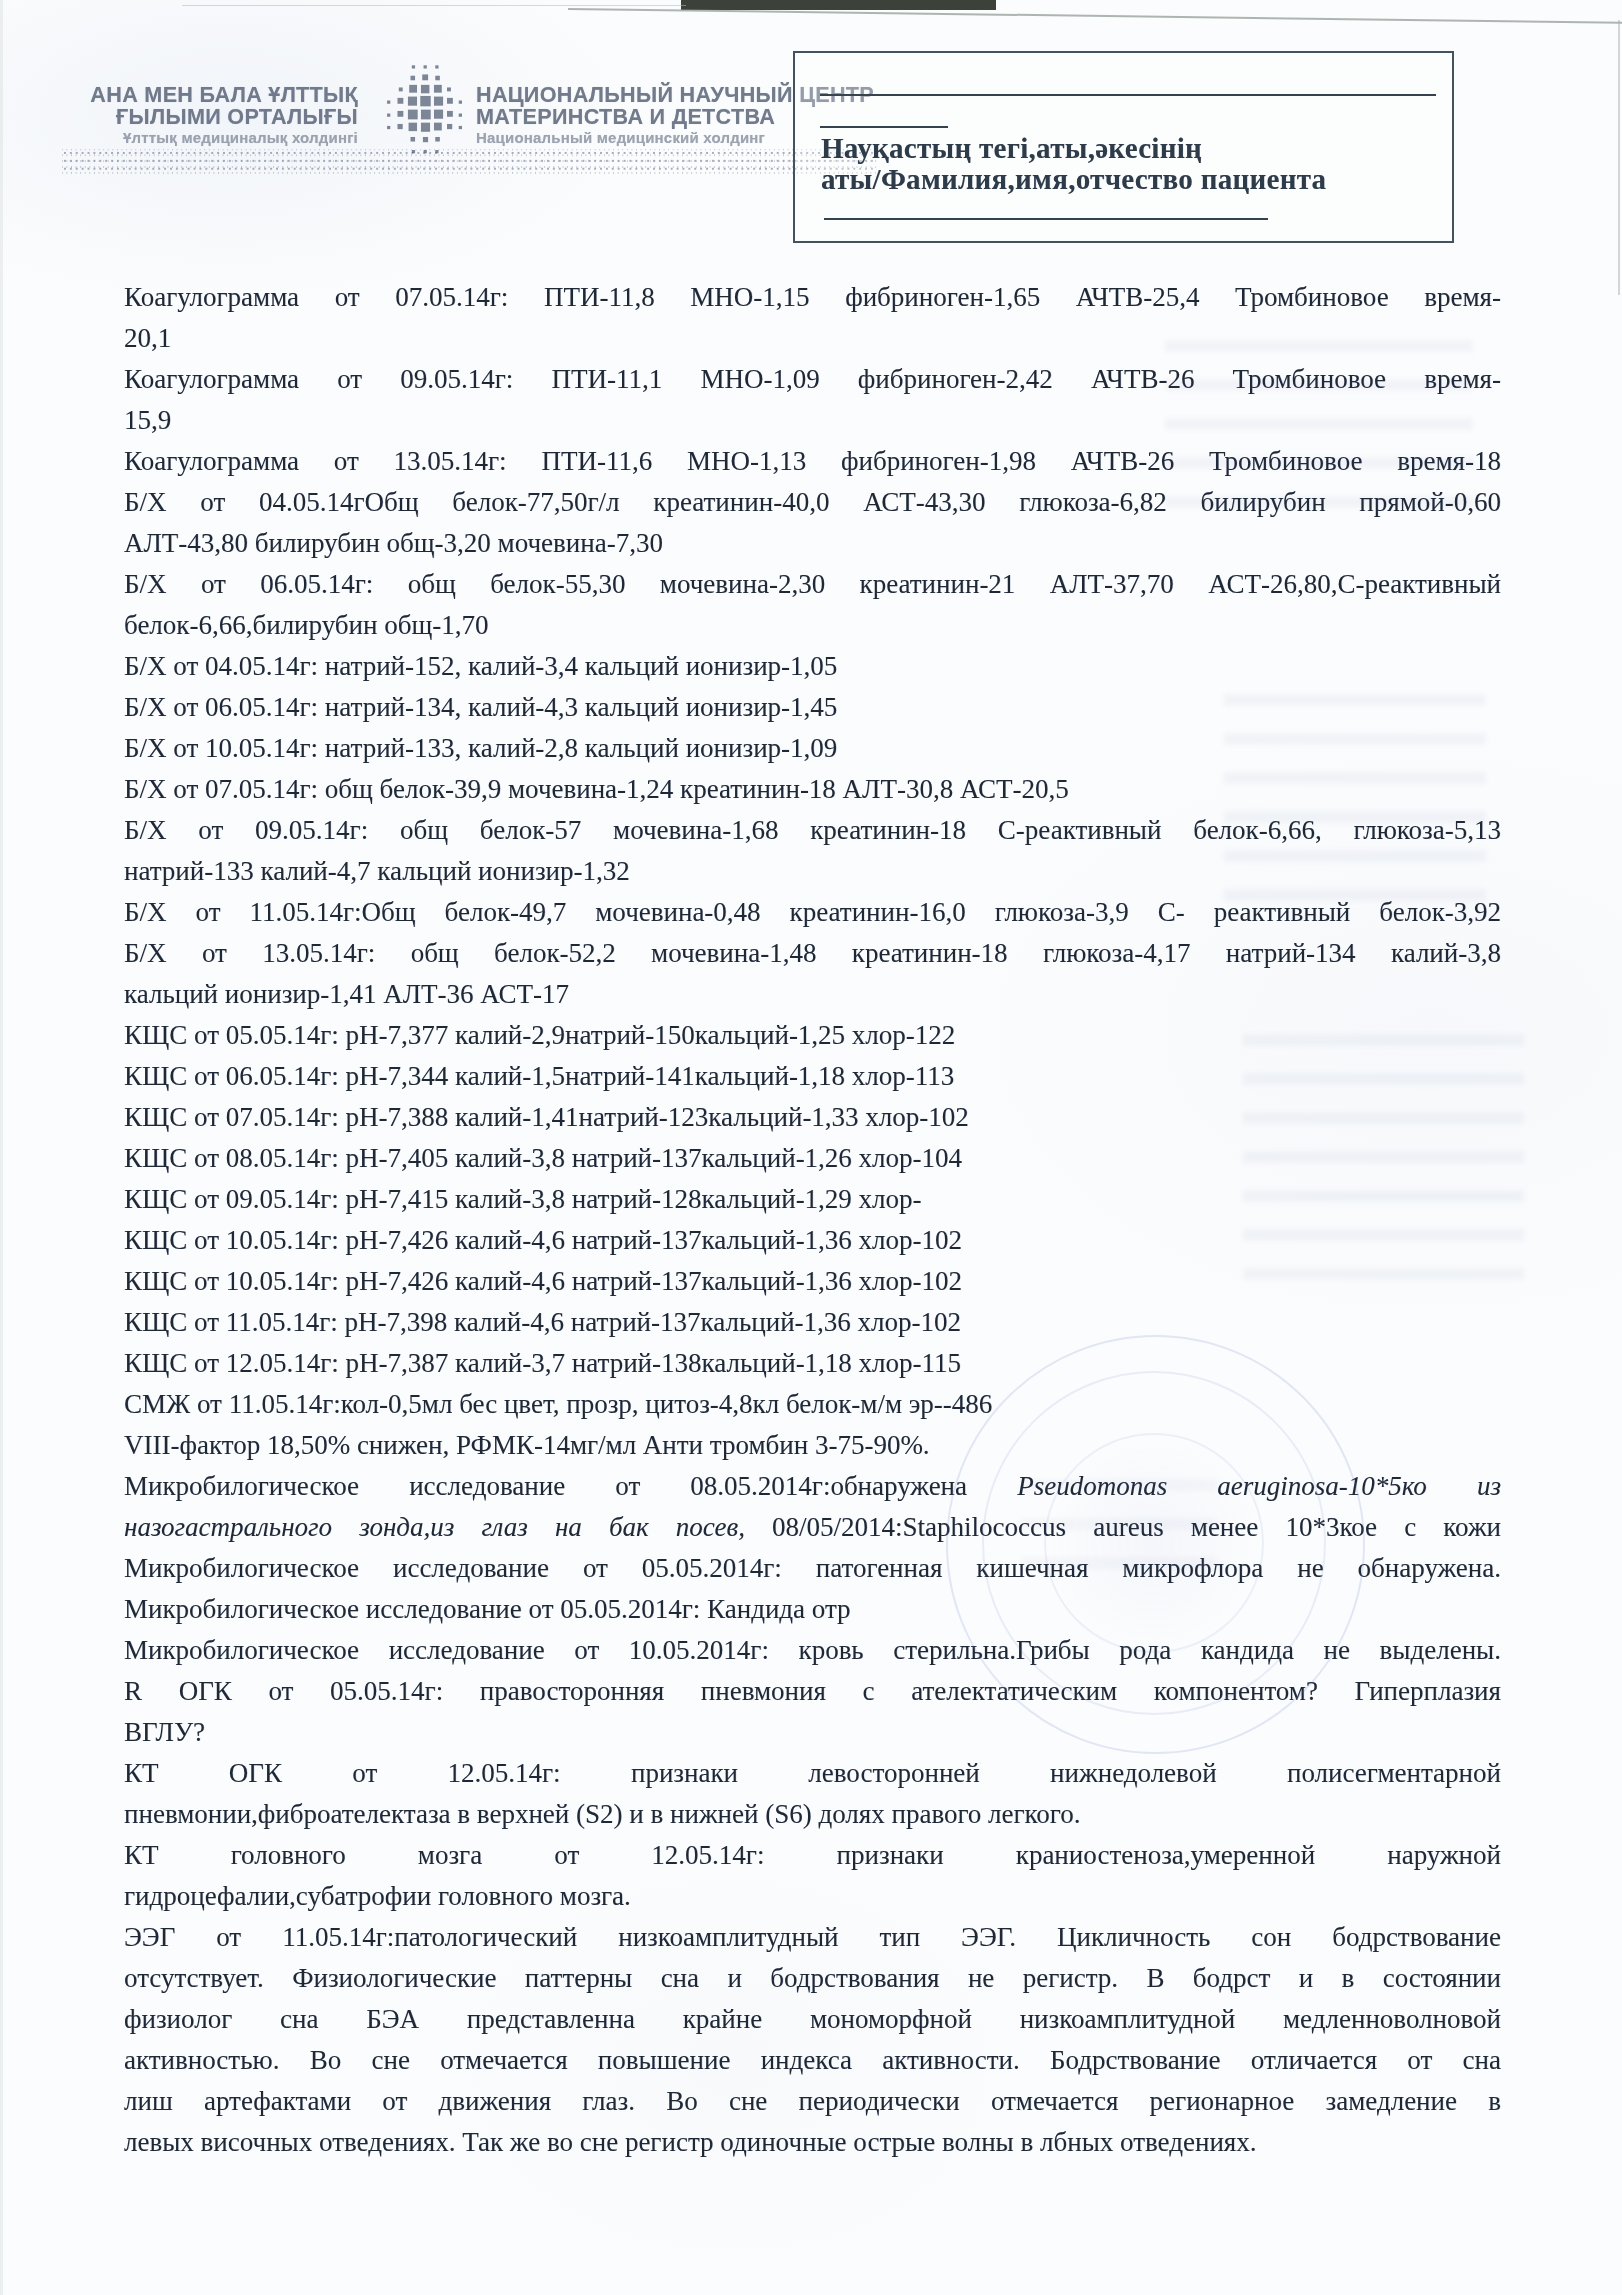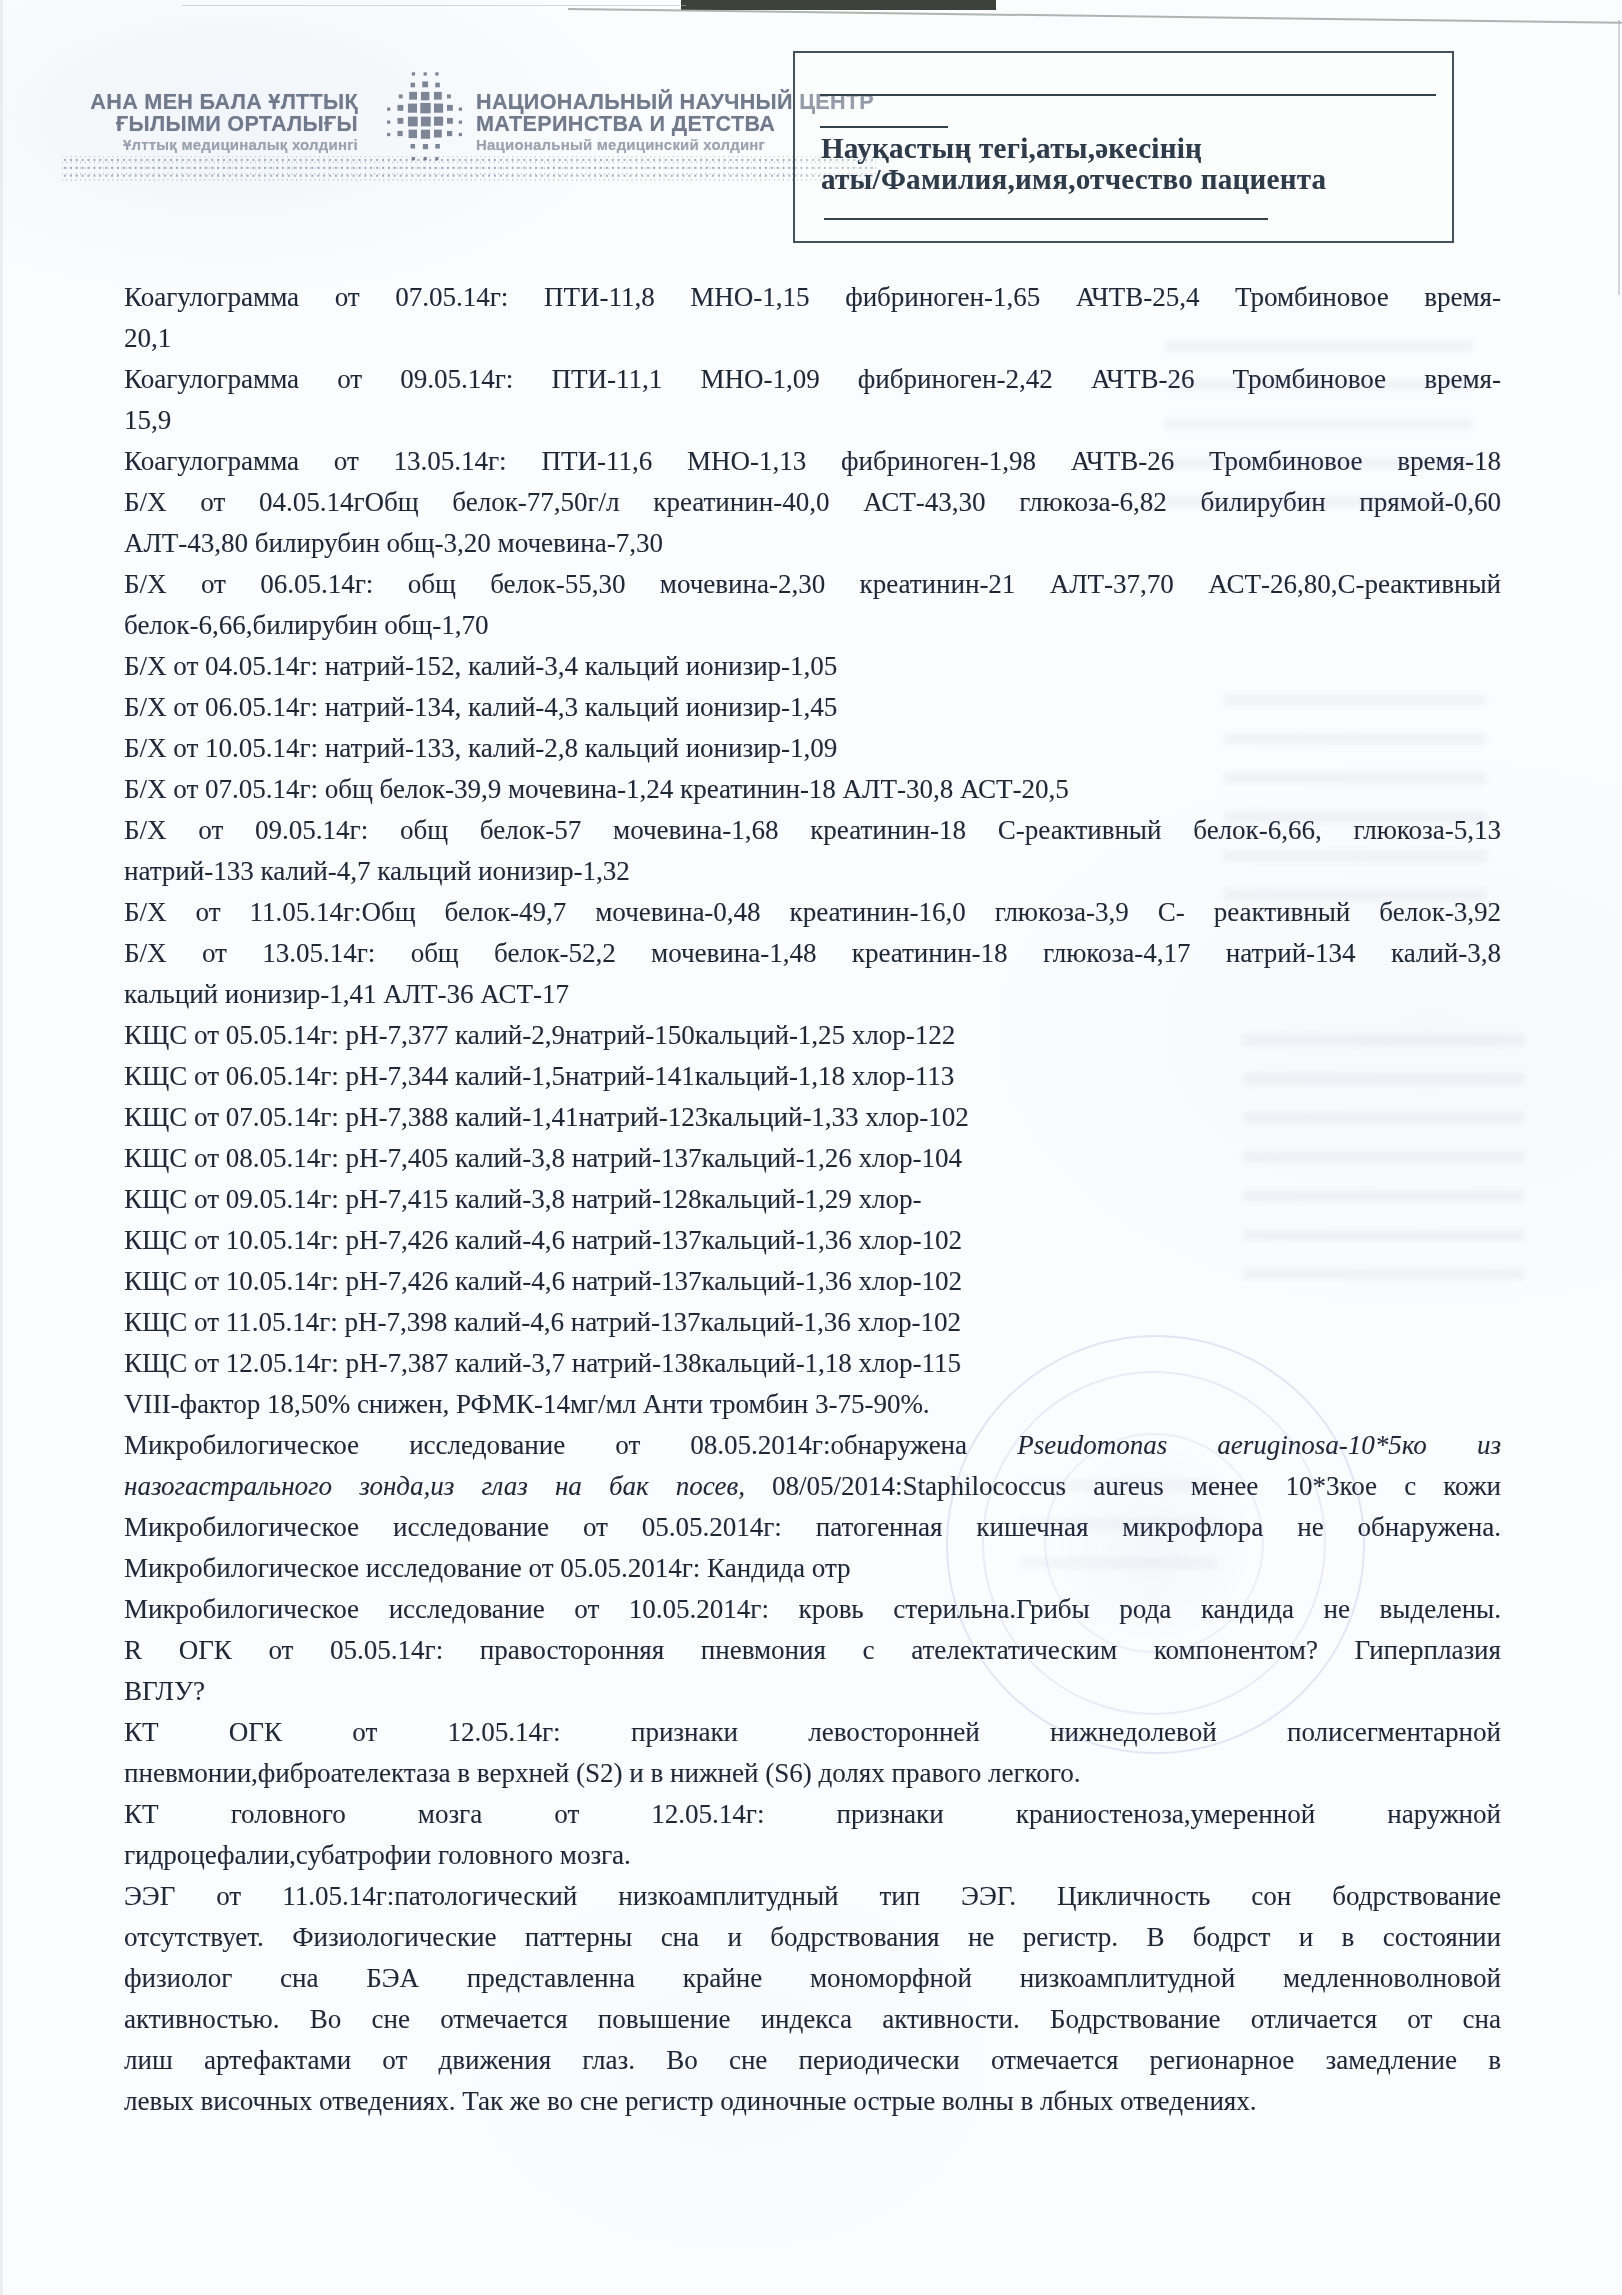--- a/index.html
+++ b/index.html
@@ -11,21 +11,21 @@
       #fbfcfd;
     font-family:"Liberation Serif","DejaVu Serif",serif;}
   
   .artifact-bar{position:absolute;left:681px;top:0;width:315px;height:9.8px;background:var(--bar,#3c423a);}
   .edge-line-a{position:absolute;left:182px;top:5.2px;width:504px;height:1.3px;background:#b7bcb4;opacity:.55;}
   .edge-line-b{position:absolute;left:568px;top:7.9px;width:1063px;height:2px;background:var(--edge,#9aa39c);
     transform:rotate(0.75deg);transform-origin:left top;opacity:.8;}
   .edge-right{position:absolute;right:2.6px;top:19.6px;width:2px;height:275px;background:#aab0ac;opacity:.5;}
   .edge-left{position:absolute;left:0;top:0;width:2.6px;height:100%;background:#d8dcdd;opacity:.4;}
   
-  .letterhead{position:absolute;left:0;top:7px;width:1360px;height:222px;}
+  .letterhead{position:absolute;left:0;top:0;width:1360px;height:222px;}
   .logo-text{position:absolute;color:var(--logo,#5f6a7d);font-family:"Liberation Sans","DejaVu Sans",sans-serif;
     font-weight:bold;font-size:21.6px;line-height:22px;letter-spacing:0.3px;opacity:.88;
     text-shadow:0 0 0.7px rgba(95,106,125,.5);}
   .logo-left{left:62px;top:84px;width:296px;text-align:right;}
   .logo-right{left:476px;top:84px;width:458px;text-align:left;}
   .logo-sub{display:block;font-weight:bold;font-size:15px;line-height:17px;letter-spacing:0.2px;
     color:#7d8697;opacity:.85;margin-top:0.7px;}
   .center-logo{position:absolute;left:383px;top:64px;width:85px;height:101px;opacity:.8;}
   .dotted-band{position:absolute;left:62px;top:149px;width:815px;height:25px;opacity:.6;
     background-image:
@@ -165,20 +165,21 @@
       <div class="line"><span>кальций ионизир-1,41 АЛТ-36 АСТ-17</span></div>
       <div class="line"><span>КЩС от 05.05.14г: рН-7,377 калий-2,9натрий-150кальций-1,25 хлор-122</span></div>
       <div class="line"><span>КЩС от 06.05.14г: рН-7,344 калий-1,5натрий-141кальций-1,18 хлор-113</span></div>
       <div class="line"><span>КЩС от 07.05.14г: рН-7,388 калий-1,41натрий-123кальций-1,33 хлор-102</span></div>
       <div class="line"><span>КЩС от 08.05.14г: рН-7,405 калий-3,8 натрий-137кальций-1,26 хлор-104</span></div>
       <div class="line"><span>КЩС от 09.05.14г: рН-7,415 калий-3,8 натрий-128кальций-1,29 хлор-</span></div>
       <div class="line"><span>КЩС от 10.05.14г: рН-7,426 калий-4,6 натрий-137кальций-1,36 хлор-102</span></div>
       <div class="line"><span>КЩС от 10.05.14г: рН-7,426 калий-4,6 натрий-137кальций-1,36 хлор-102</span></div>
       <div class="line"><span>КЩС от 11.05.14г: рН-7,398 калий-4,6 натрий-137кальций-1,36 хлор-102</span></div>
       <div class="line"><span>КЩС от 12.05.14г: рН-7,387 калий-3,7 натрий-138кальций-1,18 хлор-115</span></div>
+      <div class="line"><span>СМЖ от 11.05.14г:кол-0,5мл бес цвет, прозр, цитоз-4,8кл белок-м/м эр--486</span></div>
       <div class="line"><span>VIII-фактор 18,50% снижен, РФМК-14мг/мл Анти тромбин 3-75-90%.</span></div>
       <div class="line jl"><span>Микробилогическое исследование от 08.05.2014г:обнаружена </span><span class="it">Pseudomonas aeruginosa-10*5ко из</span></div>
       <div class="line jl"><span class="it">назогастрального зонда,из глаз на бак посев,</span><span> 08/05/2014:Staphilococcus aureus менее 10*3кое с кожи</span></div>
       <div class="line jl"><span>Микробилогическое исследование от 05.05.2014г: патогенная кишечная микрофлора не обнаружена.</span></div>
       <div class="line"><span>Микробилогическое исследование от 05.05.2014г: Кандида отр</span></div>
       <div class="line jl"><span>Микробилогическое исследование от 10.05.2014г: кровь стерильна.Грибы рода кандида не выделены.</span></div>
       <div class="line jl"><span>R ОГК от 05.05.14г: правосторонняя пневмония с ателектатическим компонентом? Гиперплазия</span></div>
       <div class="line"><span>ВГЛУ?</span></div>
       <div class="line jl"><span>КТ ОГК от 12.05.14г: признаки левосторонней нижнедолевой полисегментарной</span></div>
       <div class="line"><span>пневмонии,фиброателектаза в верхней (S2) и в нижней (S6) долях правого легкого.</span></div>

